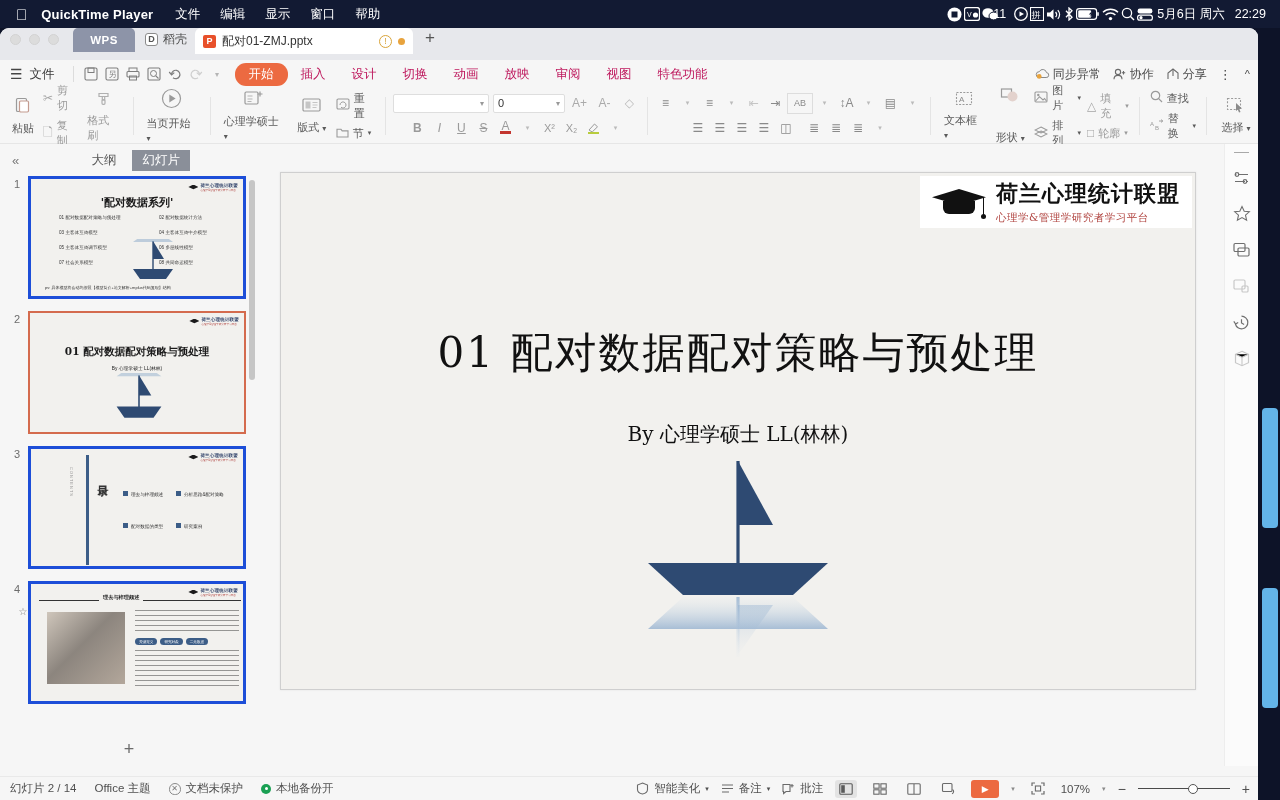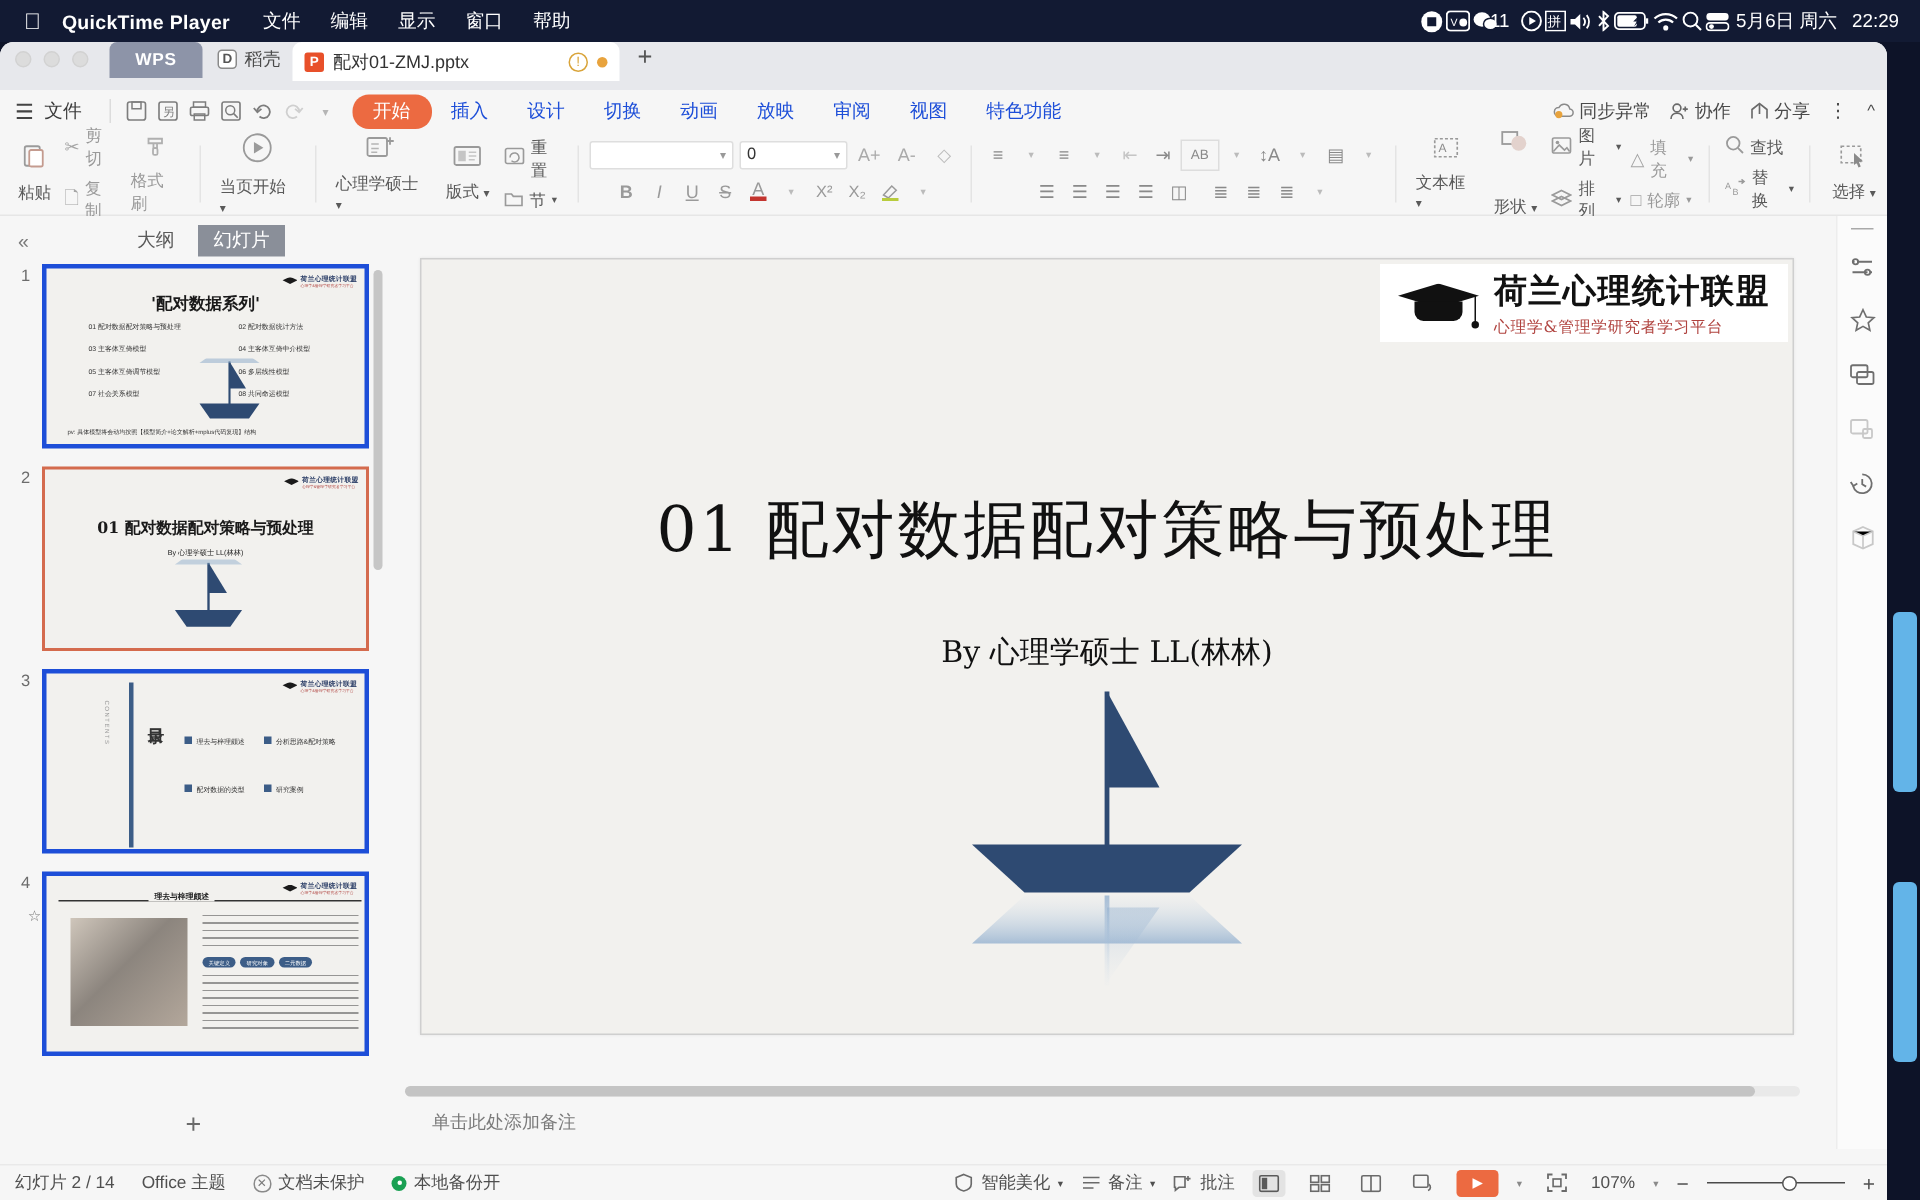--- a/index.html
+++ b/index.html
@@ -70,21 +70,21 @@
   .menurow {
     height: 28px; background: #f6f6f6; display: flex; align-items: center;
     padding-left: 10px; font-size: 12.5px; color: #3b3b3b; position: relative;
   }
   .hamb { font-size: 14px; margin-right: 7px; color:#444;}
   .menurow .wen { margin-right: 10px; }
   .vsep { width: 1px; height: 16px; background: #dcdcdc; margin: 0 8px; }
   .qico { width: 19px; height: 19px; display:flex;align-items:center;justify-content:center;
           color:#6b6b6b; font-size: 12px; margin-right: 2px;}
   .tabs { display: flex; align-items: center; gap: 0px; margin-left: 6px;}
-  .tab { padding: 2px 13px; font-size: 12.5px; color: #1d4ed8; }
+  .tab { padding: 2px 13px; font-size: 12.5px; color: #be185d; }
   .tab.active { background: #ec6a41; color: #fff; border-radius: 11px; padding: 3px 14px; font-size:12.5px;}
   .menurow .right {
     position: absolute; right: 8px; display: flex; align-items: center; gap: 12px;
     font-size: 12px; color: #4a4a4a;
   }
   .menurow .right .mi { display: flex; align-items: center; gap: 3px; }
 
   
   .ribbon {
     height: 56px; background: #f6f6f6; border-bottom: 1px solid #e6e6e6;
@@ -828,27 +828,20 @@
             <polygon points="5,108 185,108 150,140 40,140" fill="#2e4a72"></polygon>
             <polygon points="5,108 185,108 150,140 40,140" fill="url(#refl)" transform="translate(0,282) scale(1,-1)"></polygon>
             <rect x="93.4" y="142" width="3.2" height="60" fill="url(#refl)"></rect>
             <polygon points="95,200 130,150 95,150" fill="url(#refl)" opacity="0.5"></polygon>
           </svg>
         </div>
         <div class="vscroll-canvas">
             <div class="th"></div>
           </div>
 
-        <div class="notesarea">
-          <div class="hscroll">
-              <div class="th"></div>
-            </div>
-          <div class="notestxt">单击此处添加备注</div>
-          <div class="dots3">⋯</div>
-        </div>
       </div>
 
       <div class="rail">
         <span class="rline"></span>
         <span class="rico">
           <svg width="17" height="17" viewBox="0 0 17 17">
               <path d="M5 4.5h10M2 4.5h1.4M2 11.5h10M13.5 11.5h1.5" stroke="#6f6f6f" stroke-width="1.2"></path>
               <circle cx="4" cy="4.5" r="1.8" fill="none" stroke="#6f6f6f" stroke-width="1.2"></circle>
               <circle cx="12" cy="11.5" r="1.8" fill="none" stroke="#6f6f6f" stroke-width="1.2"></circle>
             </svg>

